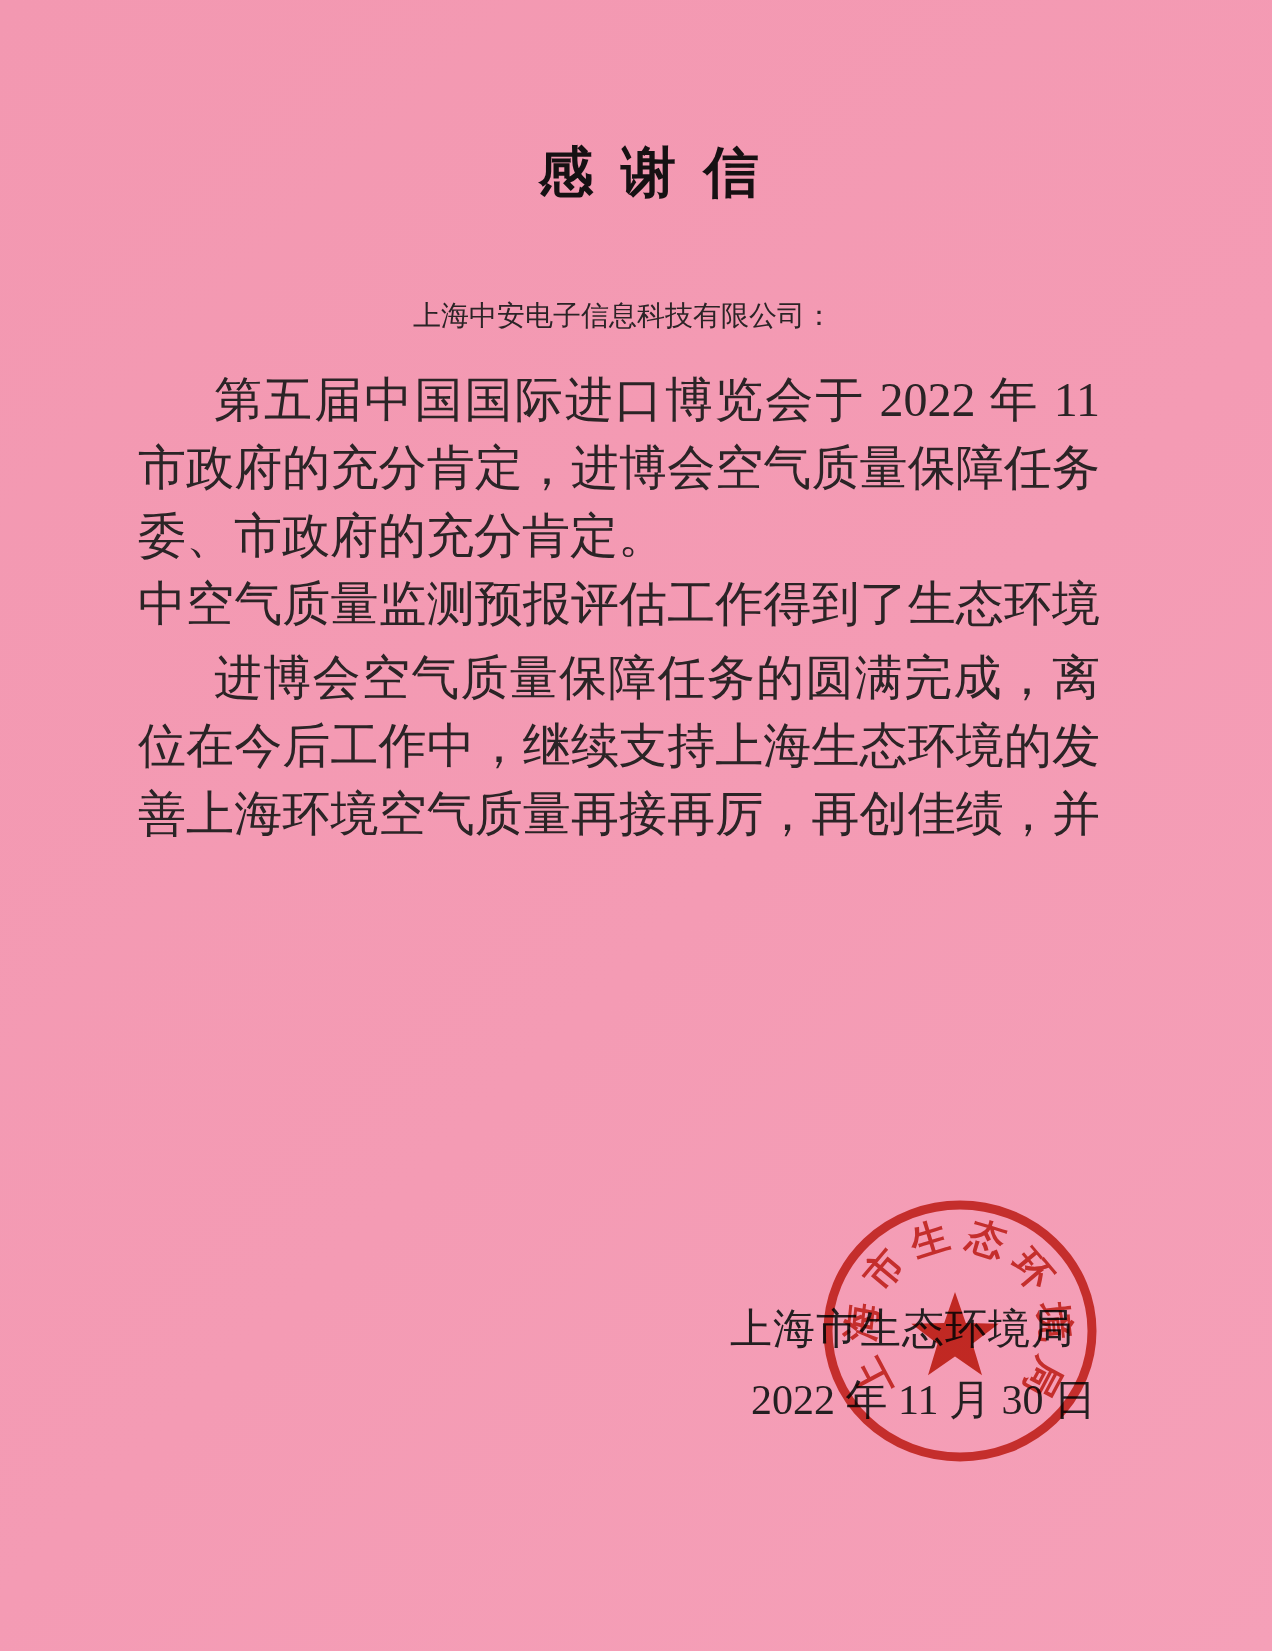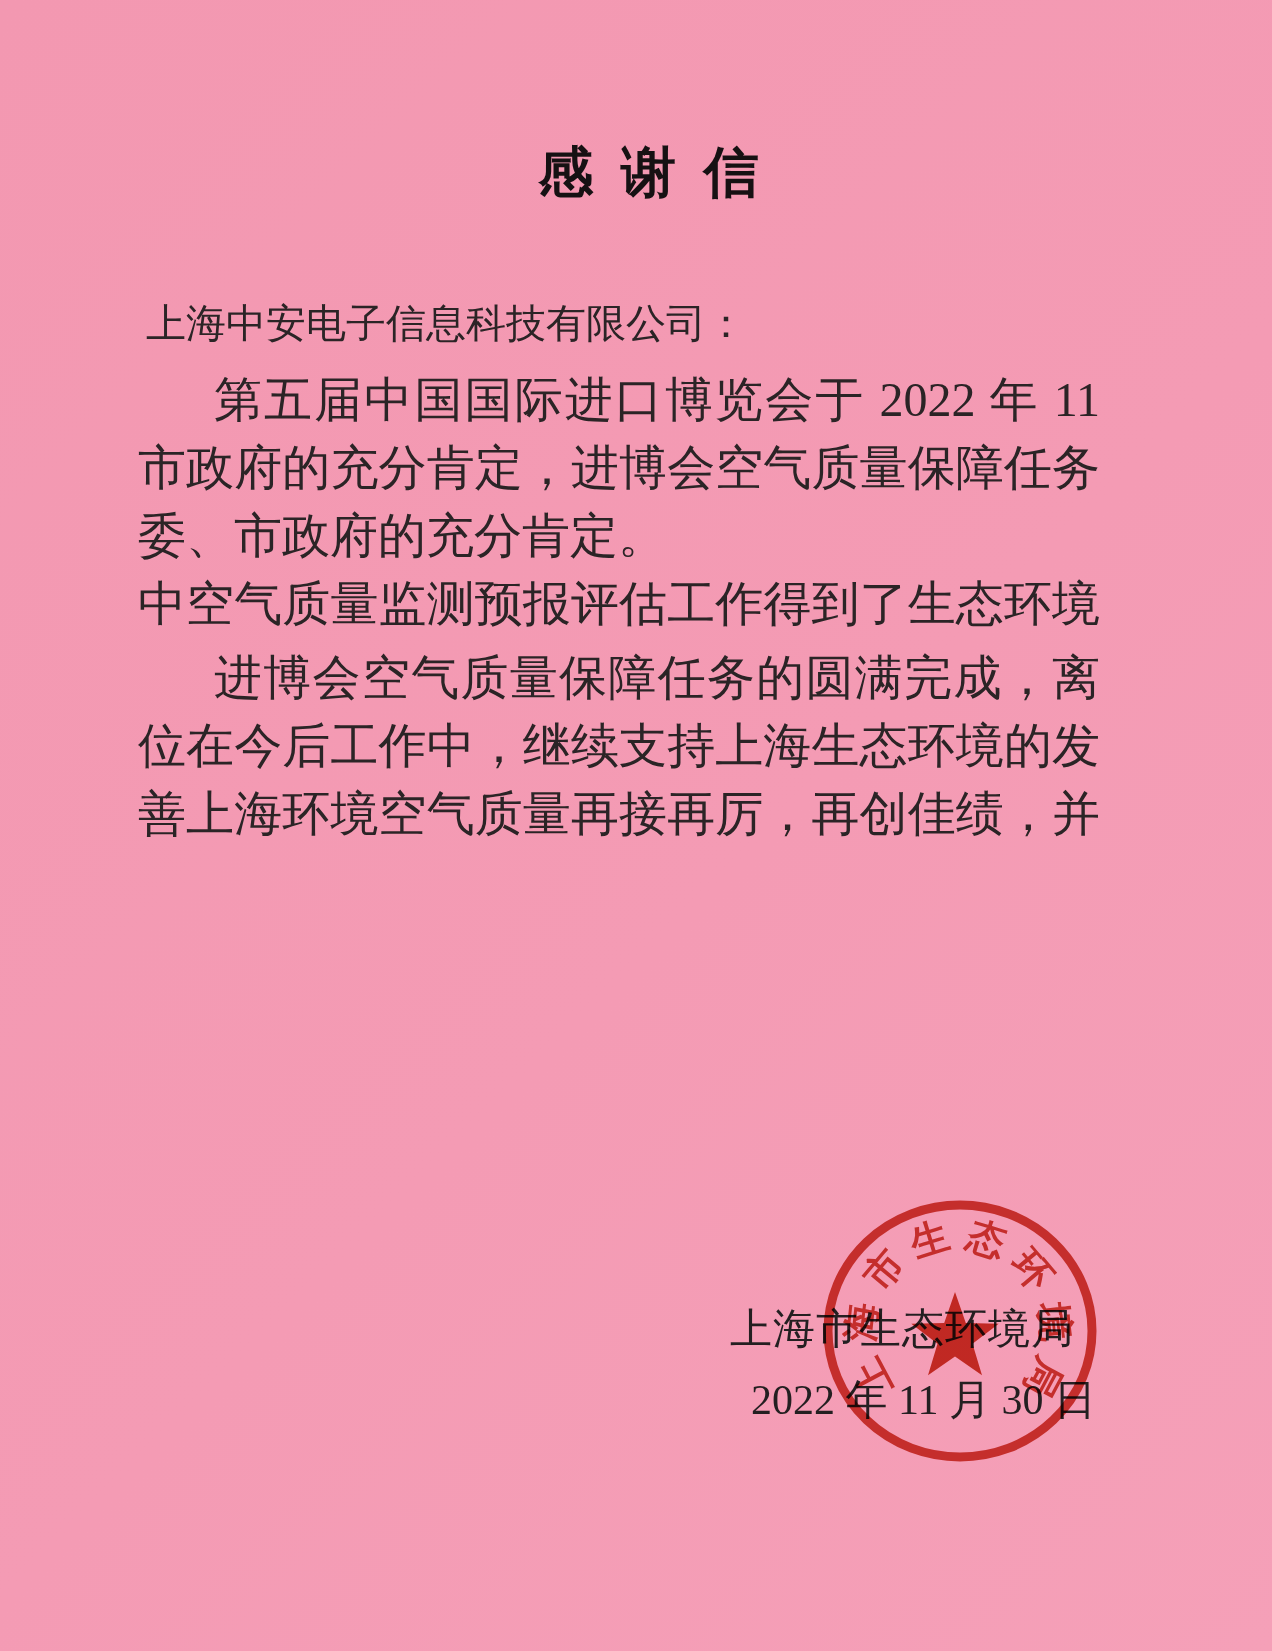--- a/index.html
+++ b/index.html
@@ -17,23 +17,24 @@
     top: 120px; left: 0; width: 100%;
     margin: 16px;
     text-align: center;
     font-size: 55px;
     font-weight: bold;
     letter-spacing: 7px;
     color: #161113;
   }
   .addressee {
     position: absolute;
-    top: 298px; left: 146px; right: 172px;
-    font-size: 40px;
+    top: 290px; left: 146px; right: 172px;
+    font-size: 28px;
     line-height: 52px;
+    text-align: center;
   }
   .para {
     position: absolute;
     left: 138px; right: 172px;
   }
   #para1 { top: 366px; }
   #para2 { top: 644px; }
   .line {
     height: 68px;
     line-height: 68px;

